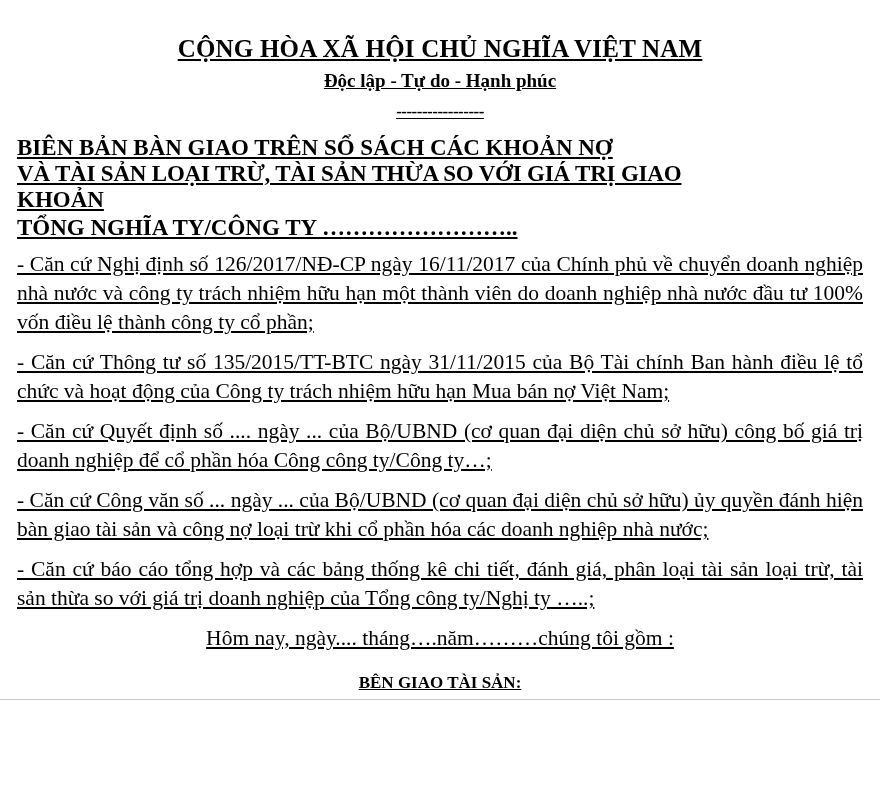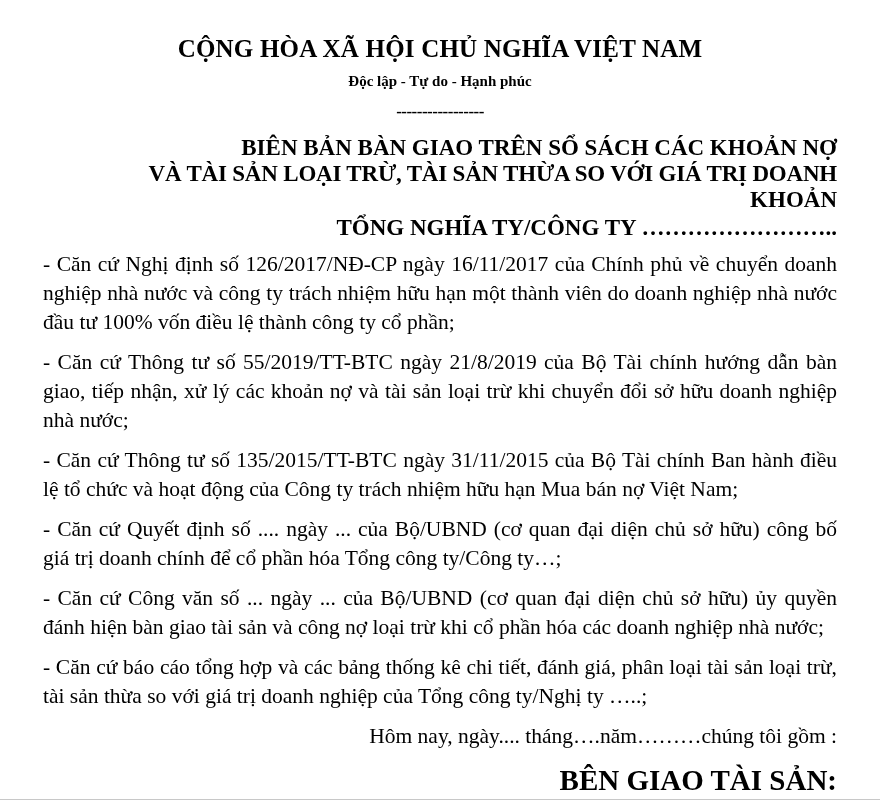--- a/index.html
+++ b/index.html
@@ -13,56 +13,57 @@
     height: 800px;
     overflow: hidden;
     font-family: "Liberation Serif", "DejaVu Serif", serif;
     color: #000000;
     -webkit-font-smoothing: none;
   }
 
   .page {
     position: relative;
     width: 880px;
-    height: 800px;
+    height: 700px;
     box-sizing: border-box;
-    padding: 0 43px;
+    padding: 0 17px;
     background: #ffffff;
+    text-decoration: underline;
   }
 
   
   .national-header {
     text-align: center;
     padding-top: 34px;
   }
   .nation-line {
     font-weight: bold;
     font-size: 25px;
     line-height: 30px;
     letter-spacing: 0.2px;
     white-space: nowrap;
   }
   .motto-line {
     font-weight: bold;
-    font-size: 15px;
+    font-size: 19px;
     line-height: 28px;
     margin-top: 3px;
     white-space: nowrap;
   }
   .rule-line {
     font-weight: bold;
     font-size: 17px;
     line-height: 20px;
     margin-top: 7px;
     letter-spacing: -0.5px;
   }
 
   
   .doc-title {
-    text-align: right;
+    text-align: left;
     font-weight: bold;
     font-size: 23px;
     line-height: 26px;
     margin-top: 13px;
   }
   .doc-title .t-line {
     display: block;
     white-space: nowrap;
   }
   .doc-title .t-line-wide {
@@ -86,28 +87,28 @@
     text-justify: inter-word;
   }
   p.para:last-child {
     margin-bottom: 0;
   }
 
   .closing-line {
     margin: 11px 0 0 0;
     font-size: 21.5px;
     line-height: 29px;
-    text-align: right;
+    text-align: center;
   }
   .section-head {
     margin: 15px 0 0 0;
-    font-size: 29px;
+    font-size: 17px;
     line-height: 29px;
     font-weight: bold;
-    text-align: right;
+    text-align: center;
   }
 
   
   .bottom-rule {
     position: absolute;
     left: 0;
     right: 0;
     bottom: 0;
     height: 1px;
     background: #c8c8c8;
@@ -119,30 +120,29 @@
 <div class="page">
 
   <div class="national-header">
     <div class="nation-line">CỘNG HÒA XÃ HỘI CHỦ NGHĨA VIỆT NAM</div>
     <div class="motto-line">Độc lập - Tự do - Hạnh phúc</div>
     <div class="rule-line">-----------------</div>
   </div>
 
   <div class="doc-title">
     <span class="t-line">BIÊN BẢN BÀN GIAO TRÊN SỔ SÁCH CÁC KHOẢN NỢ</span>
-    <span class="t-line t-line-wide">VÀ TÀI SẢN LOẠI TRỪ, TÀI SẢN THỪA SO VỚI GIÁ TRỊ DOANH</span>
+    <span class="t-line t-line-wide">VÀ TÀI SẢN LOẠI TRỪ, TÀI SẢN THỪA SO VỚI GIÁ TRỊ GIAO</span>
     <span class="t-line">KHOẢN</span>
     <span class="t-org">TỔNG NGHĨA TY/CÔNG TY ……………………..</span>
   </div>
 
   <div class="body-block">
     <p class="para">- Căn cứ Nghị định số 126/2017/NĐ-CP ngày 16/11/2017 của Chính phủ về chuyển doanh nghiệp nhà nước và công ty trách nhiệm hữu hạn một thành viên do doanh nghiệp nhà nước đầu tư 100% vốn điều lệ thành công ty cổ phần;</p>
-    <p class="para">- Căn cứ Thông tư số 55/2019/TT-BTC ngày 21/8/2019 của Bộ Tài chính hướng dẫn bàn giao, tiếp nhận, xử lý các khoản nợ và tài sản loại trừ khi chuyển đổi sở hữu doanh nghiệp nhà nước;</p>
     <p class="para">- Căn cứ Thông tư số 135/2015/TT-BTC ngày 31/11/2015 của Bộ Tài chính Ban hành điều lệ tổ chức và hoạt động của Công ty trách nhiệm hữu hạn Mua bán nợ Việt Nam;</p>
-    <p class="para">- Căn cứ Quyết định số .... ngày ... của Bộ/UBND (cơ quan đại diện chủ sở hữu) công bố giá trị doanh chính để cổ phần hóa Tổng công ty/Công ty…;</p>
+    <p class="para">- Căn cứ Quyết định số .... ngày ... của Bộ/UBND (cơ quan đại diện chủ sở hữu) công bố giá trị doanh nghiệp để cổ phần hóa Công công ty/Công ty…;</p>
     <p class="para">- Căn cứ Công văn số ... ngày ... của Bộ/UBND (cơ quan đại diện chủ sở hữu) ủy quyền đánh hiện bàn giao tài sản và công nợ loại trừ khi cổ phần hóa các doanh nghiệp nhà nước;</p>
     <p class="para">- Căn cứ báo cáo tổng hợp và các bảng thống kê chi tiết, đánh giá, phân loại tài sản loại trừ, tài sản thừa so với giá trị doanh nghiệp của Tổng công ty/Nghị ty …..;</p>
 
     <p class="closing-line">Hôm nay, ngày.... tháng….năm………chúng tôi gồm :</p>
 
     <p class="section-head">BÊN GIAO TÀI SẢN:</p>
 
   </div>
 
   <div class="bottom-rule"></div>

